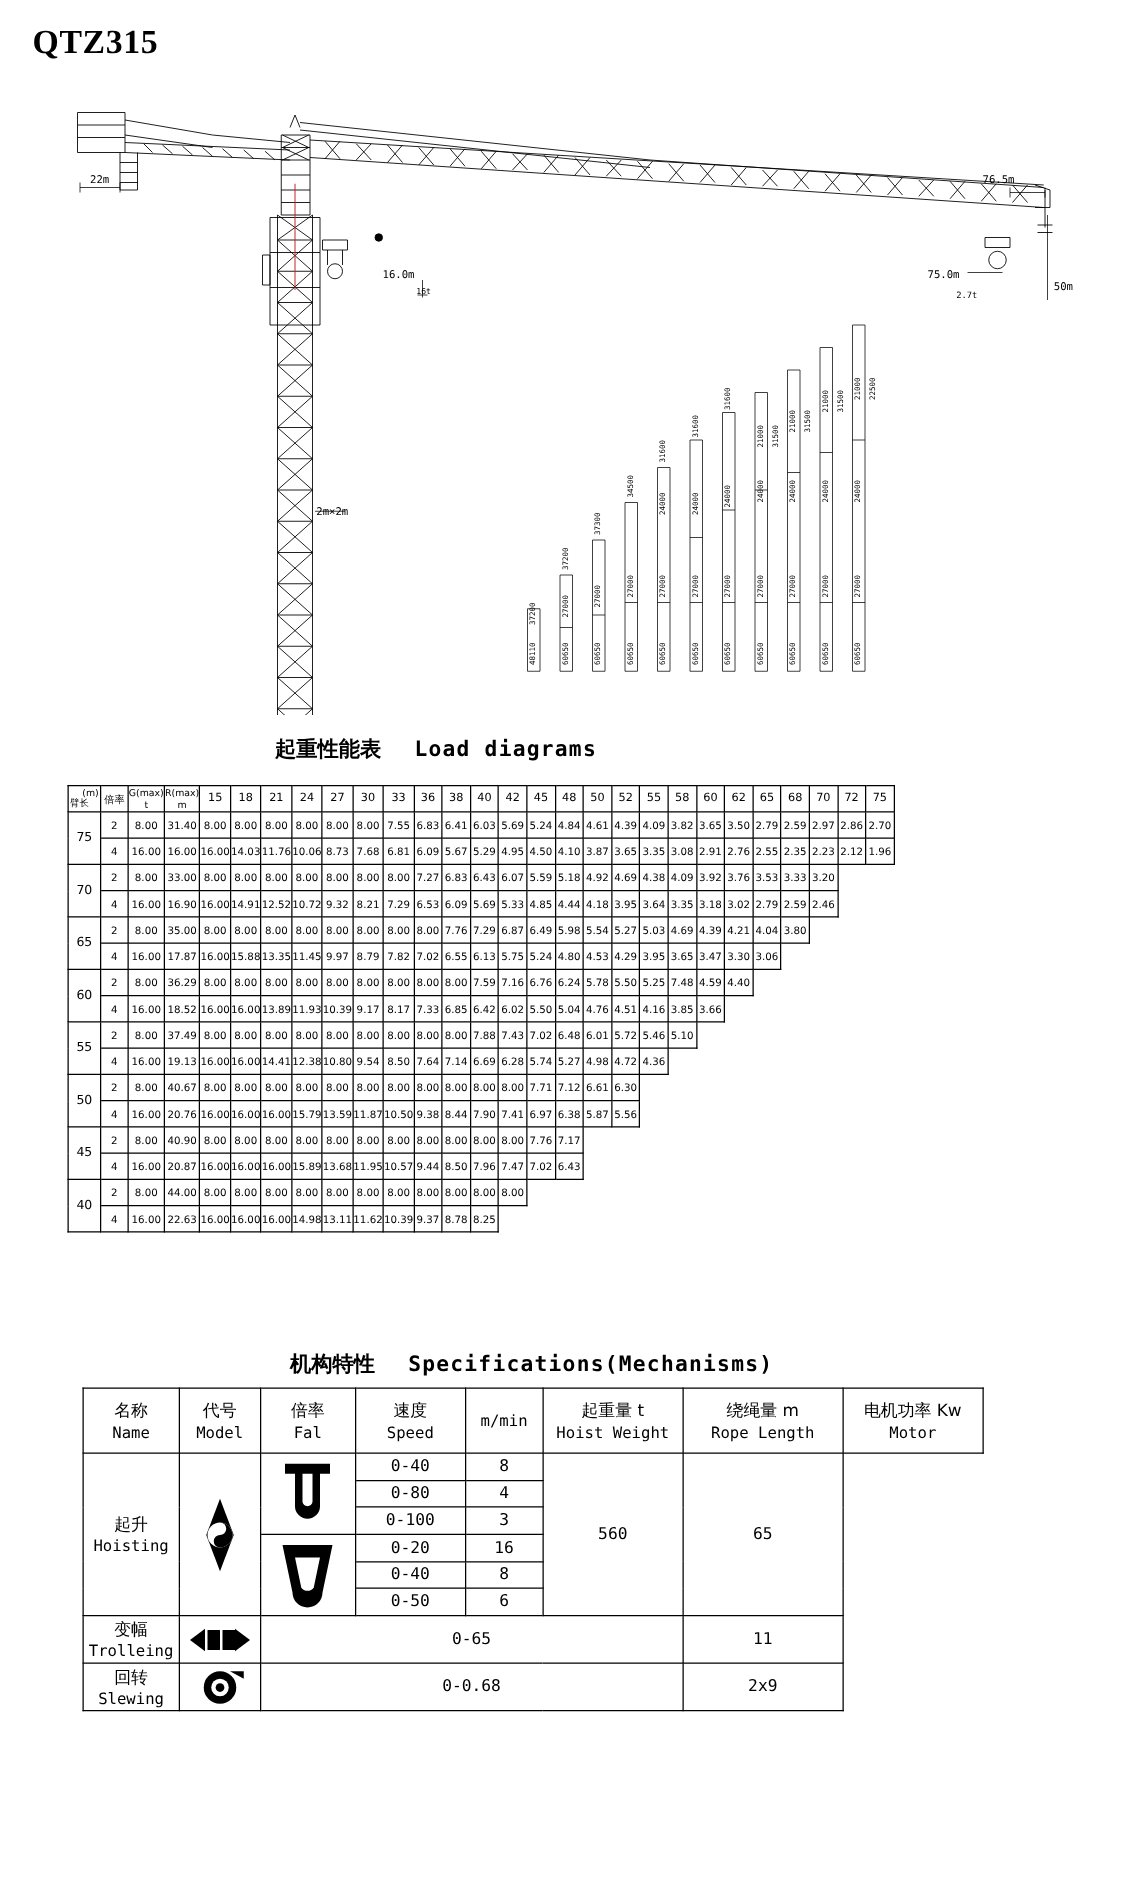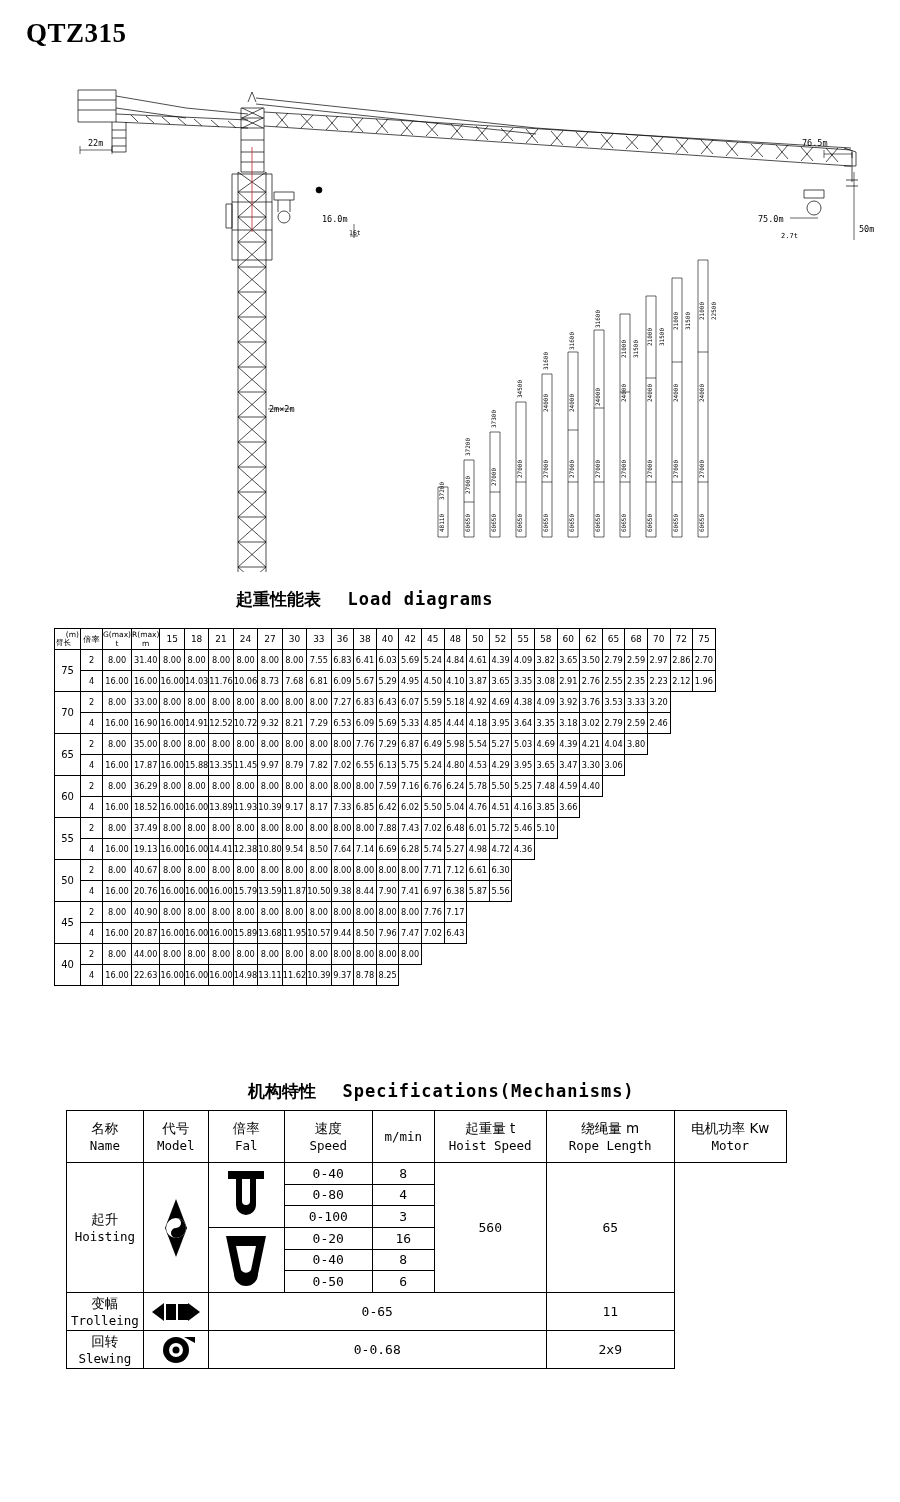--- a/index.html
+++ b/index.html
@@ -12,28 +12,27 @@
     position: relative;
     overflow: hidden;
   }
   .title {
     position:absolute; left:26px; top:18px;
     font-size:27px; font-weight:bold; letter-spacing:0.5px;
     font-family:"Liberation Serif", serif;
   }
 
   
-  .drawing { position:absolute; left:0; top:62px; width:900px; height:510px;padding-left:16px; }
+  .drawing { position:absolute; left:0; top:62px; width:900px; height:510px; }
   .drawing svg { display:block; }
 
   
   .section-head {
     position:absolute; font-size:17px; font-weight:bold;
     font-family:"Liberation Serif", serif;
-    margin-left:16px;
   }
   .section-head .cn { font-family:"DejaVu Sans", sans-serif; font-weight:bold; }
   .section-head .en { font-family:"DejaVu Sans Mono", monospace; font-weight:bold; letter-spacing:1px;}
 
   
   #load-wrap { position:absolute; left:54px; top:628px; }
   table.load {
     border-collapse:collapse;
     font-family:"DejaVu Sans", sans-serif;
     font-size:8.2px;
@@ -801,21 +800,21 @@
     </td>
     <td class="hdr-cell">
       <div class="cn-lbl">速度</div>
       <div class="en-lbl">Speed</div>
     </td>
     <td class="hdr-cell">
       <div class="en-lbl">m/min</div>
     </td>
     <td class="hdr-cell">
       <div class="cn-lbl">起重量 t</div>
-      <div class="en-lbl">Hoist Speed</div>
+      <div class="en-lbl">Hoist Weight</div>
     </td>
     <td class="hdr-cell">
       <div class="cn-lbl">绕绳量 m</div>
       <div class="en-lbl">Rope Length</div>
     </td>
     <td class="hdr-cell">
       <div class="cn-lbl">电机功率 Kw</div>
       <div class="en-lbl">Motor</div>
     </td>
   </tr>

